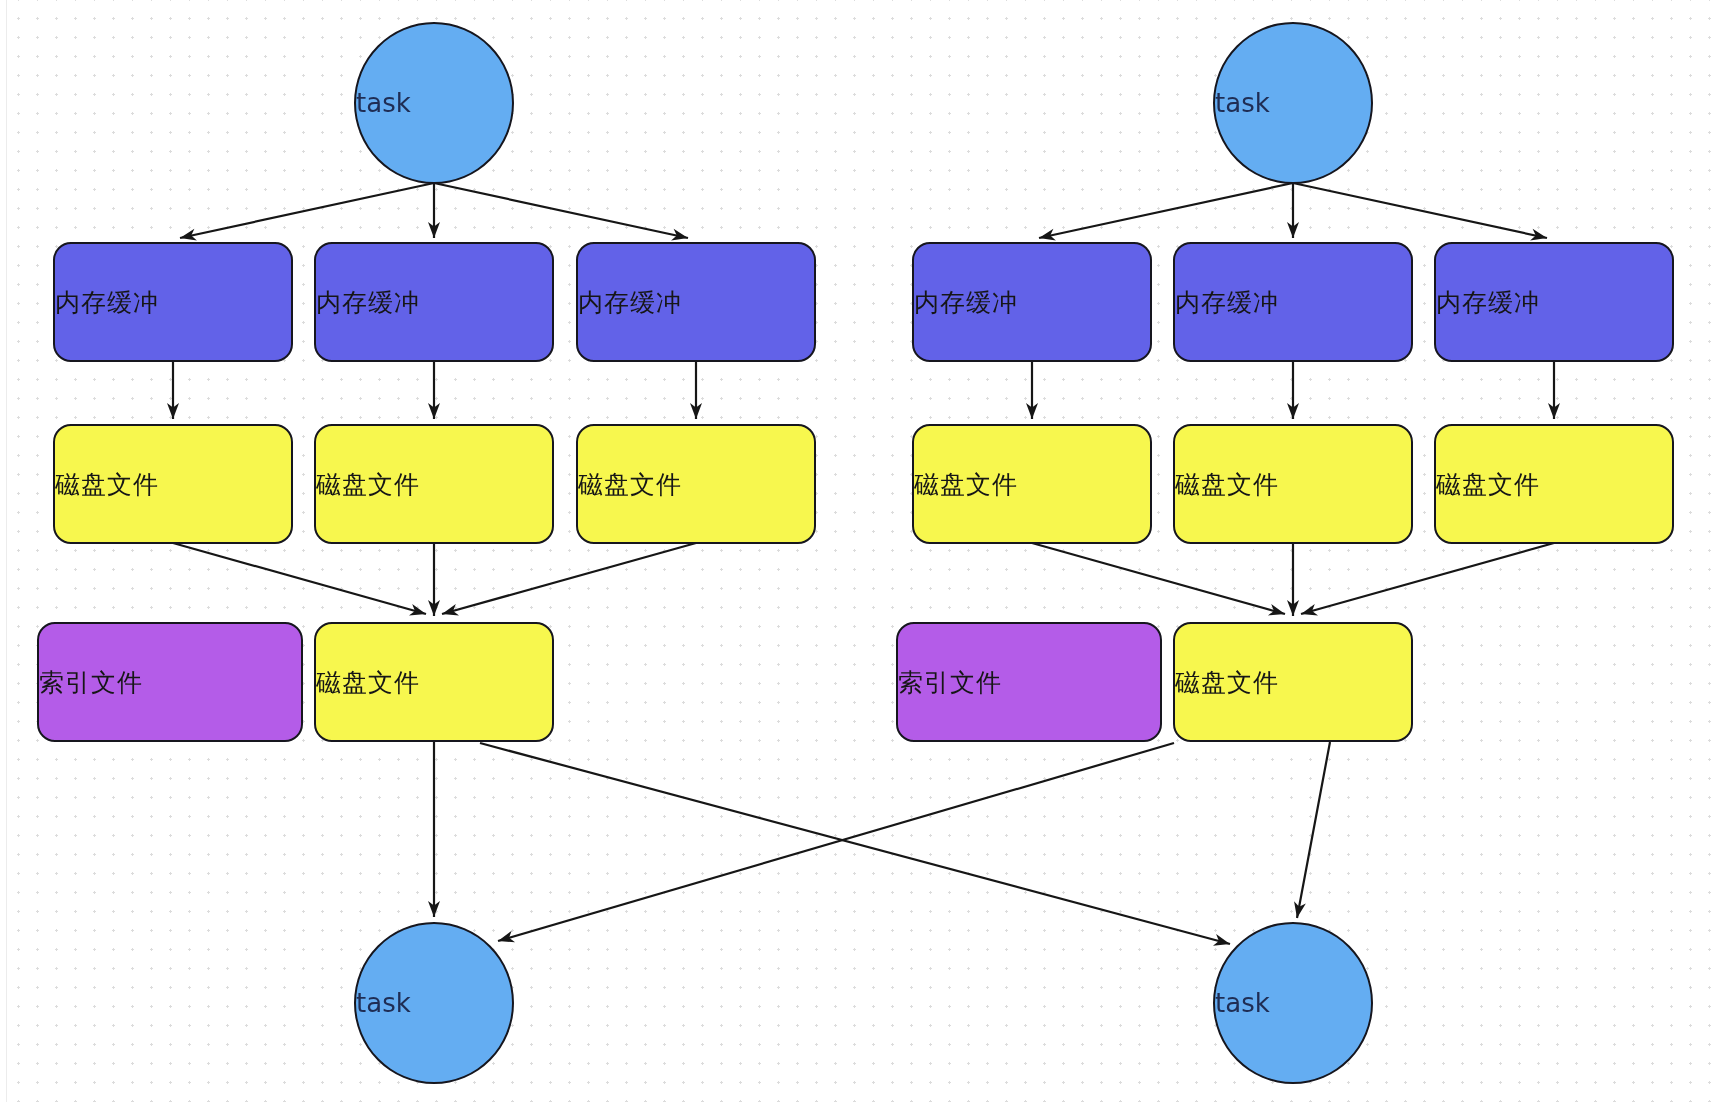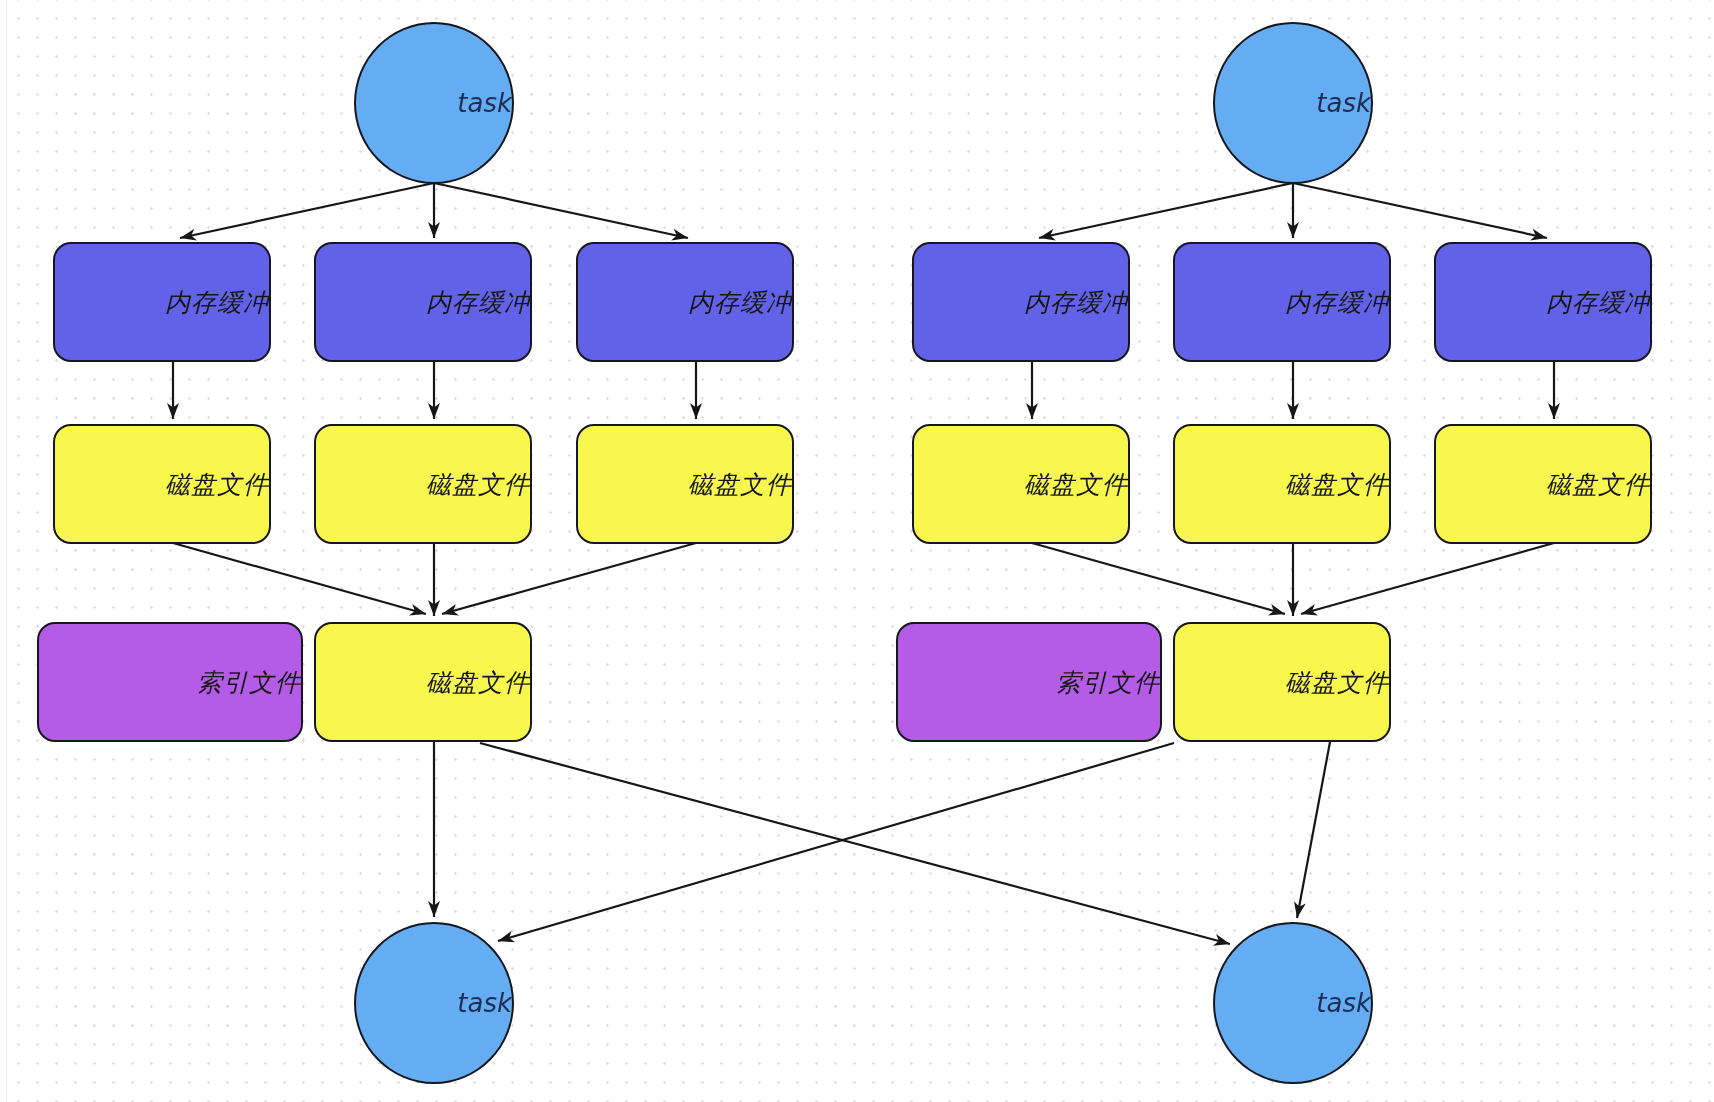--- a/index.html
+++ b/index.html
@@ -6,26 +6,26 @@
   .canvas{
     position:relative;width:1714px;height:1102px;overflow:hidden;
     background-color:var(--background,#fff);
     background-image:radial-gradient(var(--grid-dot,#dcdcdc) 1.2px, transparent 1.4px);
     background-size:19px 19px;background-position:9px 9px;
   }
   .page-gutter{position:absolute;left:0;top:0;bottom:0;width:6px;background:#fff;}
   .page-edge{position:absolute;left:6px;top:0;bottom:0;width:1px;background:#ececec;}
   .edge-layer{position:absolute;left:0;top:0;width:1714px;height:1102px;z-index:1;}
   .edge-line{stroke:var(--edge-stroke,#161616);stroke-width:2.2;fill:none;}
-  .node{position:absolute;z-index:2;display:flex;align-items:center;justify-content:flex-end;
+  .node{position:absolute;z-index:2;display:flex;align-items:center;justify-content:flex-start;
         box-sizing:border-box;border:2.5px solid var(--node-stroke,#16161e);
-        color:var(--box-text,#161616);font-size:25px;letter-spacing:1px;font-style:italic;}
+        color:var(--box-text,#161616);font-size:25px;letter-spacing:1px;}
   .circle{width:160px;height:162px;border-radius:50%;background:var(--task-fill,#64ADF2);
           color:var(--task-text,#1f2d54);font-size:26px;letter-spacing:0;}
-  .box{width:218px;height:120px;border-radius:18px;}
+  .box{width:240px;height:120px;border-radius:18px;}
   .box.mem{background:var(--memory-buffer-fill,#6262E8);}
   .box.disk{background:var(--disk-file-fill,#F7F74E);}
   .box.index{background:var(--index-file-fill,#B45CE8);width:266px;}
   .label{pointer-events:none;}
 </style>
 </head>
 <body>
 
 <div class="canvas">
 

